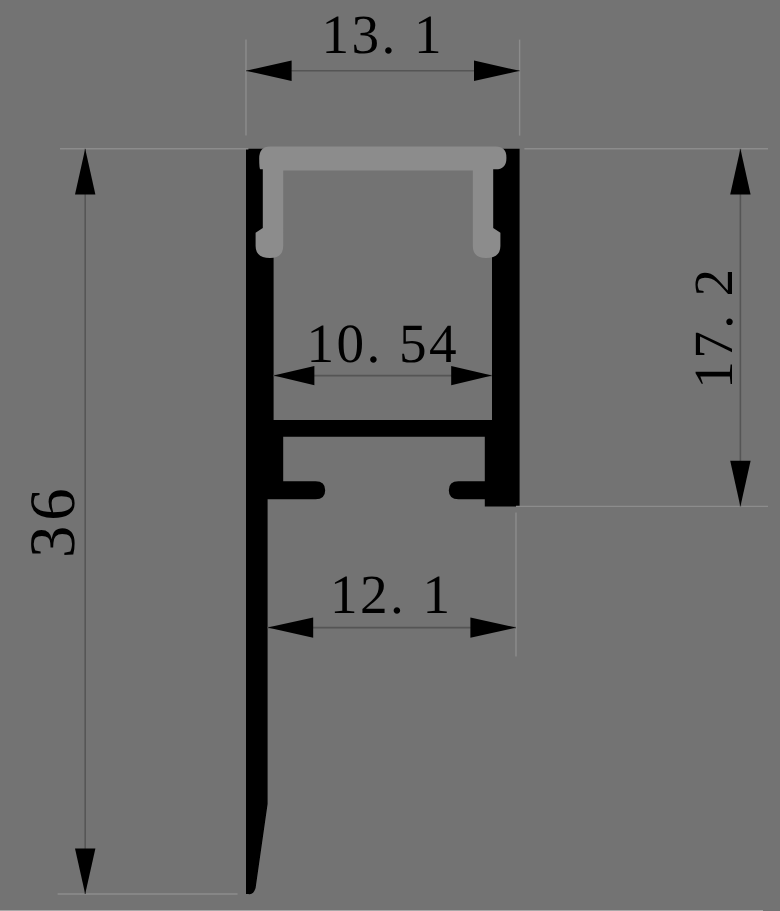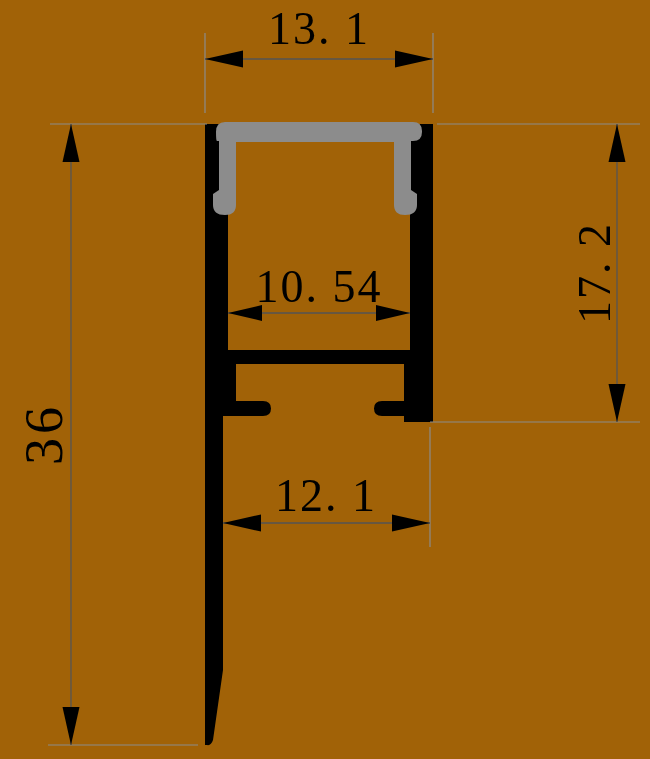--- a/index.html
+++ b/index.html
@@ -1,16 +1,16 @@
 <!DOCTYPE html>
 <html><head>
 <meta charset="utf-8">
 <style>
   html,body{margin:0;padding:0;background:#ffffff;}
-  .stage{width:650px;height:759px;position:relative;background:#a16207;overflow:hidden;}
+  .stage{width:650px;height:759px;position:relative;background:#737373;overflow:hidden;}
   svg{display:block;}
   .dim-text{
     font-family:"Liberation Serif","DejaVu Serif",serif;
     font-size:46px;
     fill:#000000;
     letter-spacing:2px;
   }
   .dim-text-lg{
     font-family:"Liberation Serif","DejaVu Serif",serif;
     font-size:54px;

